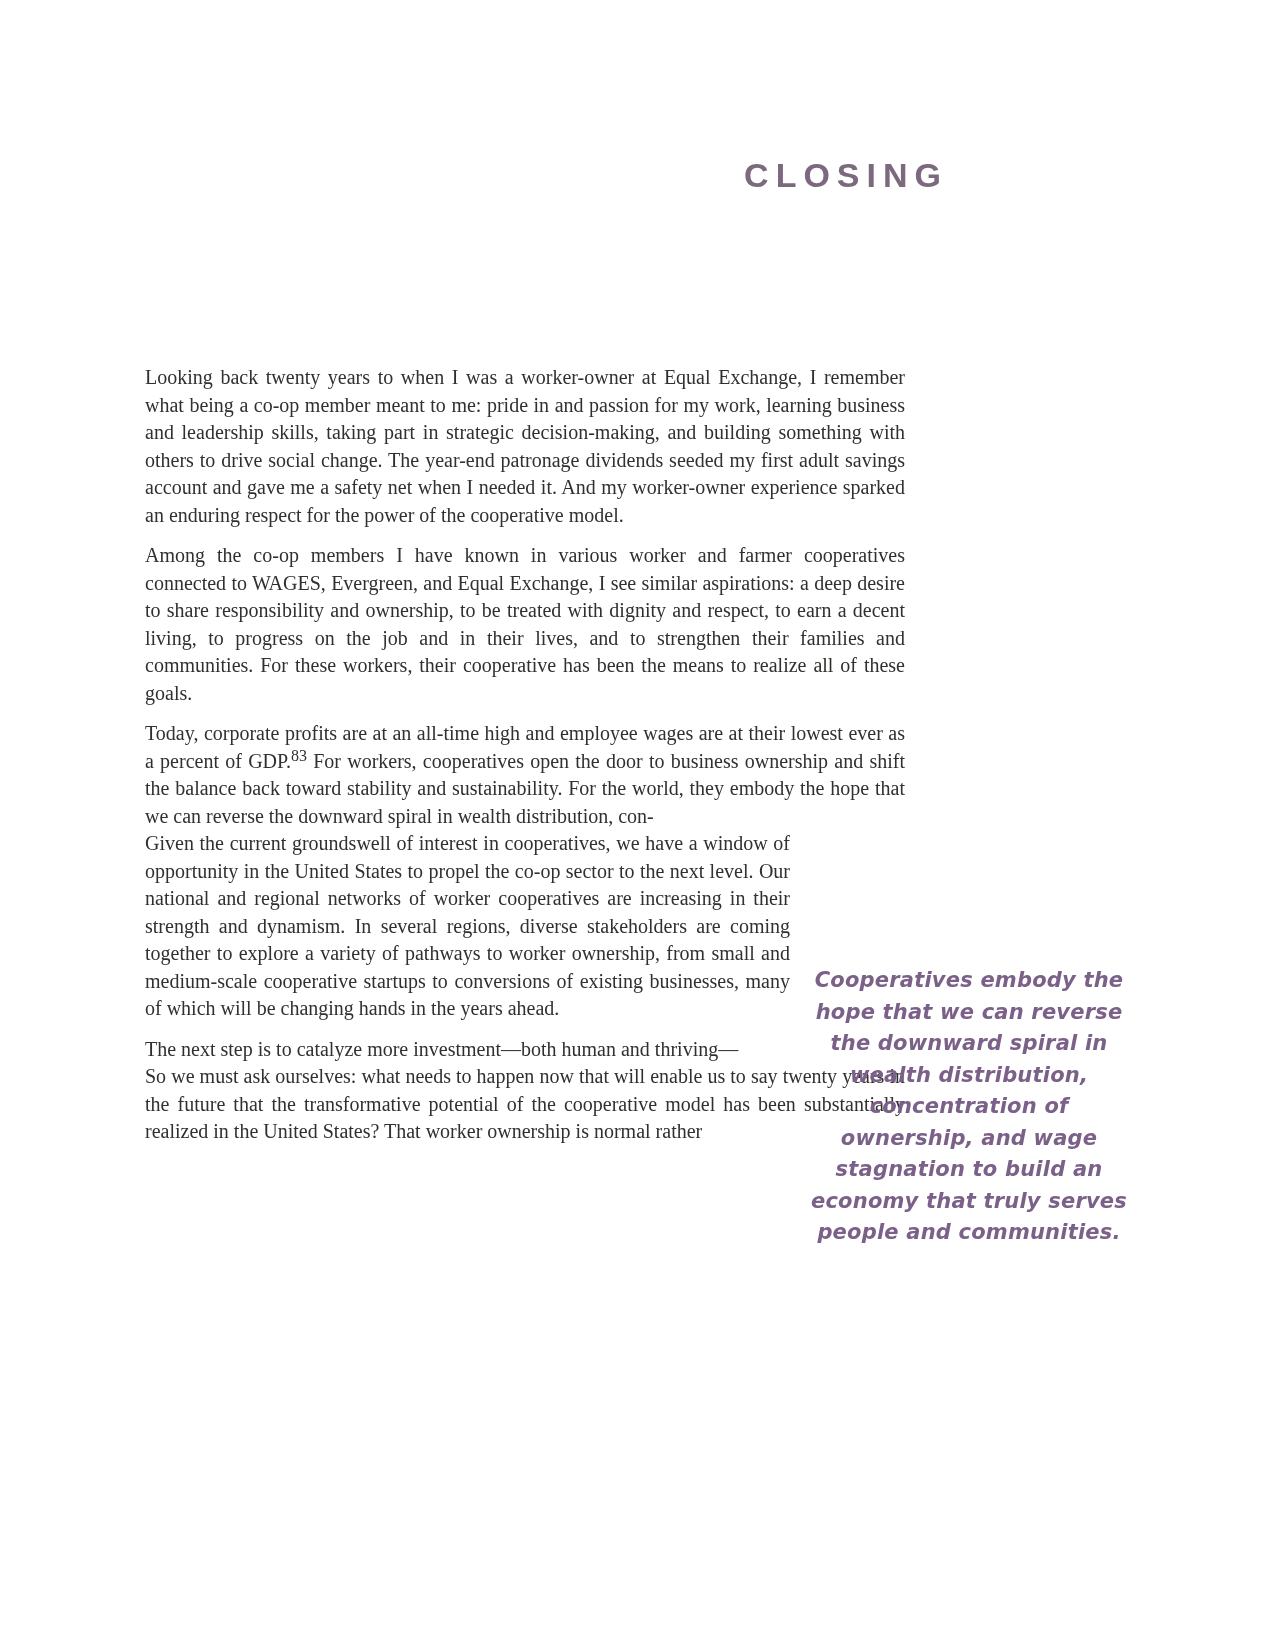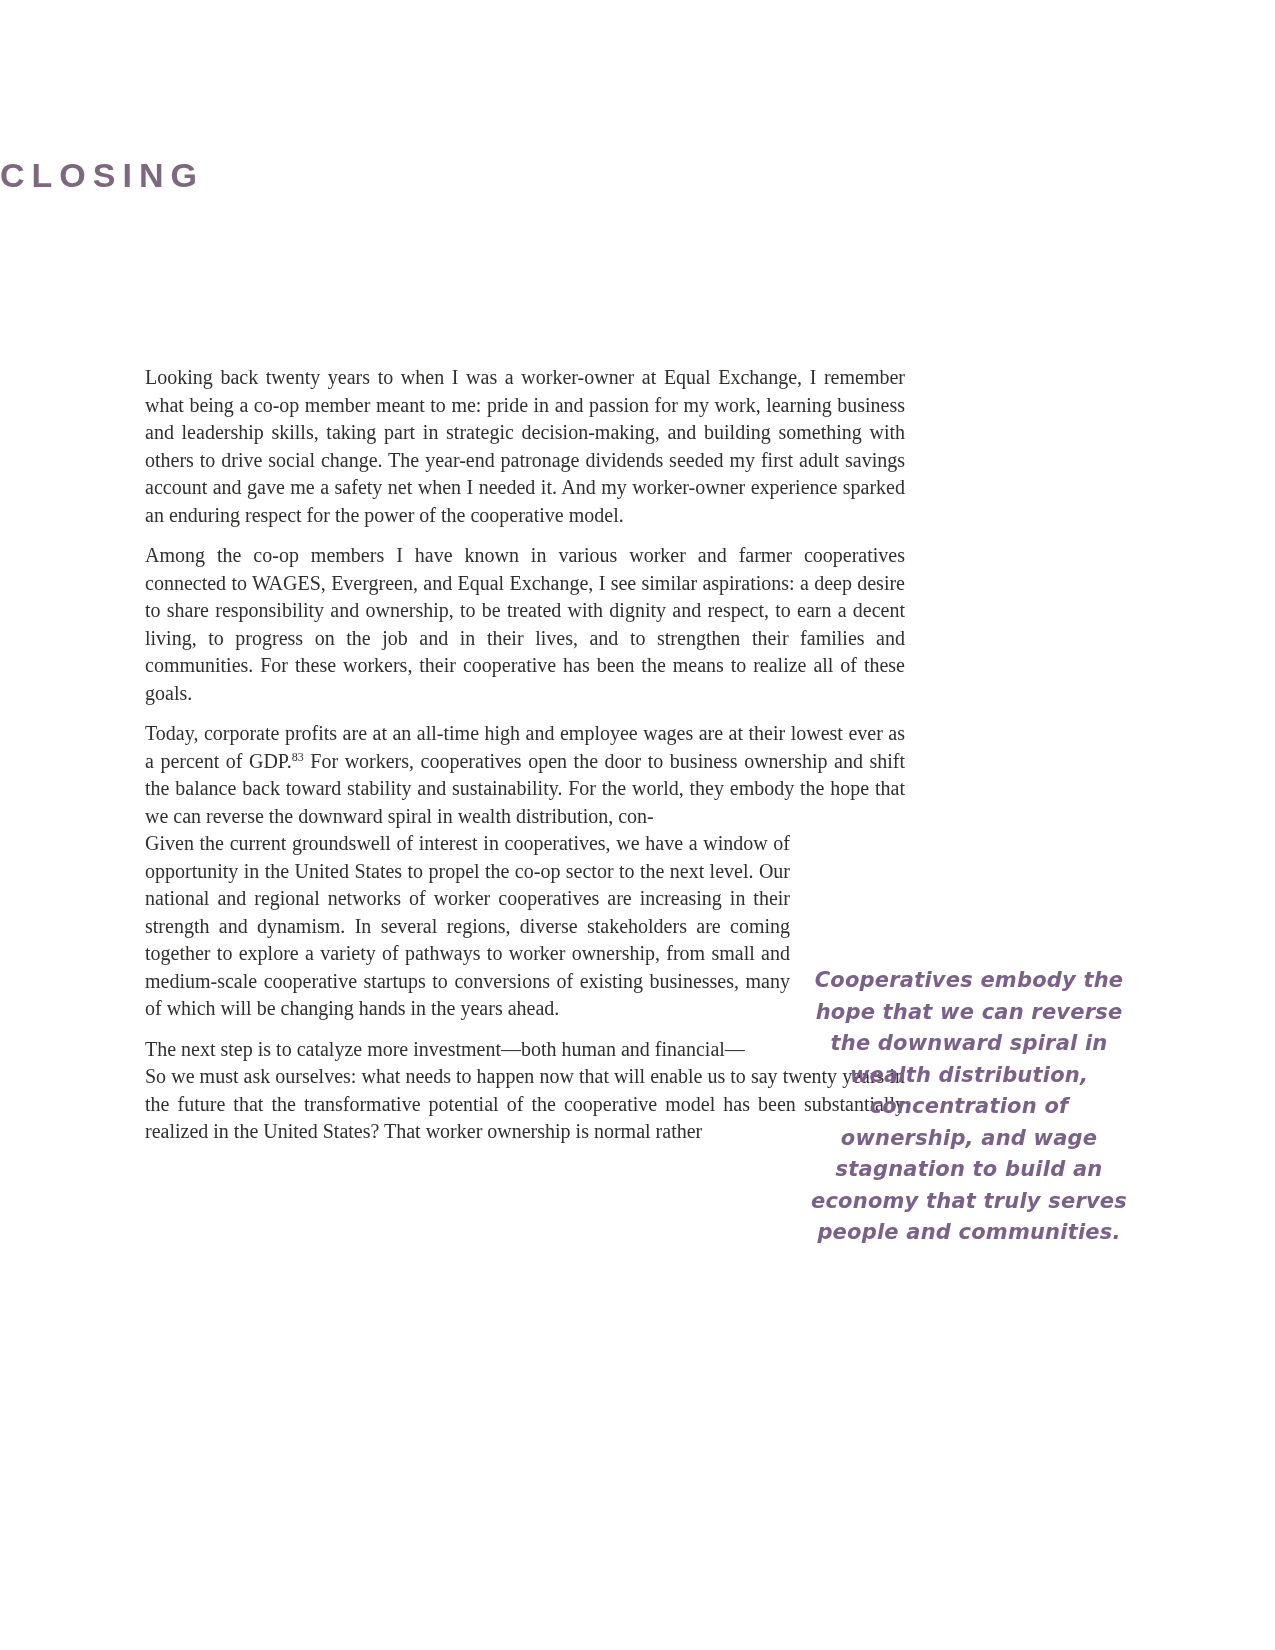--- a/index.html
+++ b/index.html
@@ -14,21 +14,21 @@
     background: #ffffff;
     overflow: hidden;
     font-family: "Liberation Serif", serif;
   }
   .chapter-title {
     position: absolute;
     top: 156px;
     left: 0;
     width: 948px;            
     margin: 0;
-    text-align: left;
+    text-align: right;
     font-family: "Liberation Sans", sans-serif;
     font-weight: bold;
     font-size: 34px;
     letter-spacing: 7px;
     margin-right: 0;
     color: var(--heading-color, #7d697e);
   }
   .body-col {
     position: absolute;
     top: 364px;
@@ -43,21 +43,21 @@
     text-align: justify;
     text-justify: inter-word;
   }
   .para.no-gap {
     margin-bottom: 0;
   }
   .para.narrow {
     width: 645px;            
   }
   .fn {
-    font-size: 12px;
+    font-size: 16px;
     line-height: 0;
     vertical-align: 7px;
   }
   .pull-quote {
     position: absolute;
     top: 965px;
     left: 800px;
     width: 338px;
     text-align: center;
     font-family: "DejaVu Sans", sans-serif;
@@ -80,21 +80,21 @@
 
     <p class="para">Looking back twenty years to when I was a worker-owner at Equal Exchange, I remember what being a co-op member meant to me: pride in and passion for my work, learning business and leadership skills, taking part in strategic decision-making, and building something with others to drive social change. The year-end patronage dividends seeded my first adult savings account and gave me a safety net when I needed it. And my worker-owner experience sparked an enduring respect for the power of the cooperative model.</p>
 
     <p class="para">Among the co-op members I have known in various worker and farmer cooperatives connected to WAGES, Evergreen, and Equal Exchange, I see similar aspirations: a deep desire to share responsibility and ownership, to be treated with dignity and respect, to earn a decent living, to progress on the job and in their lives, and to strengthen their families and communities. For these workers, their cooperative has been the means to realize all of these goals.</p>
 
     <p class="para no-gap"><span>Today, corporate profits are at an all-time high and employee wages are at their lowest ever as a percent of GDP.</span><sup class="fn">83</sup><span> For workers, cooperatives open the door to business ownership and shift the balance back toward stability and sustainability. For the world, they embody the hope that we can reverse the downward spiral in wealth distribution, con-</span></p>
 
 
     <p class="para narrow">Given the current groundswell of interest in cooperatives, we have a window of opportunity in the United States to propel the co-op sector to the next level. Our national and regional networks of worker cooperatives are increasing in their strength and dynamism. In several regions, diverse stakeholders are coming together to explore a variety of pathways to worker ownership, from small and medium-scale cooperative startups to conversions of existing businesses, many of which will be changing hands in the years ahead.</p>
 
-    <p class="para narrow no-gap">The next step is to catalyze more investment—both human and financial—</p>
+    <p class="para narrow no-gap">The next step is to catalyze more investment—both human and thriving—</p>
 
 
     <p class="para">So we must ask ourselves: what needs to happen now that will enable us to say twenty years in the future that the transformative potential of the cooperative model has been substantially realized in the United States? That worker ownership is normal rather</p>
 
   </div>
 
   <div class="pull-quote">Cooperatives embody the hope that we can reverse the downward spiral in wealth distribution, concentration of ownership, and wage stagnation to build an economy that truly serves people and communities.</div>
 
 </div>
 

